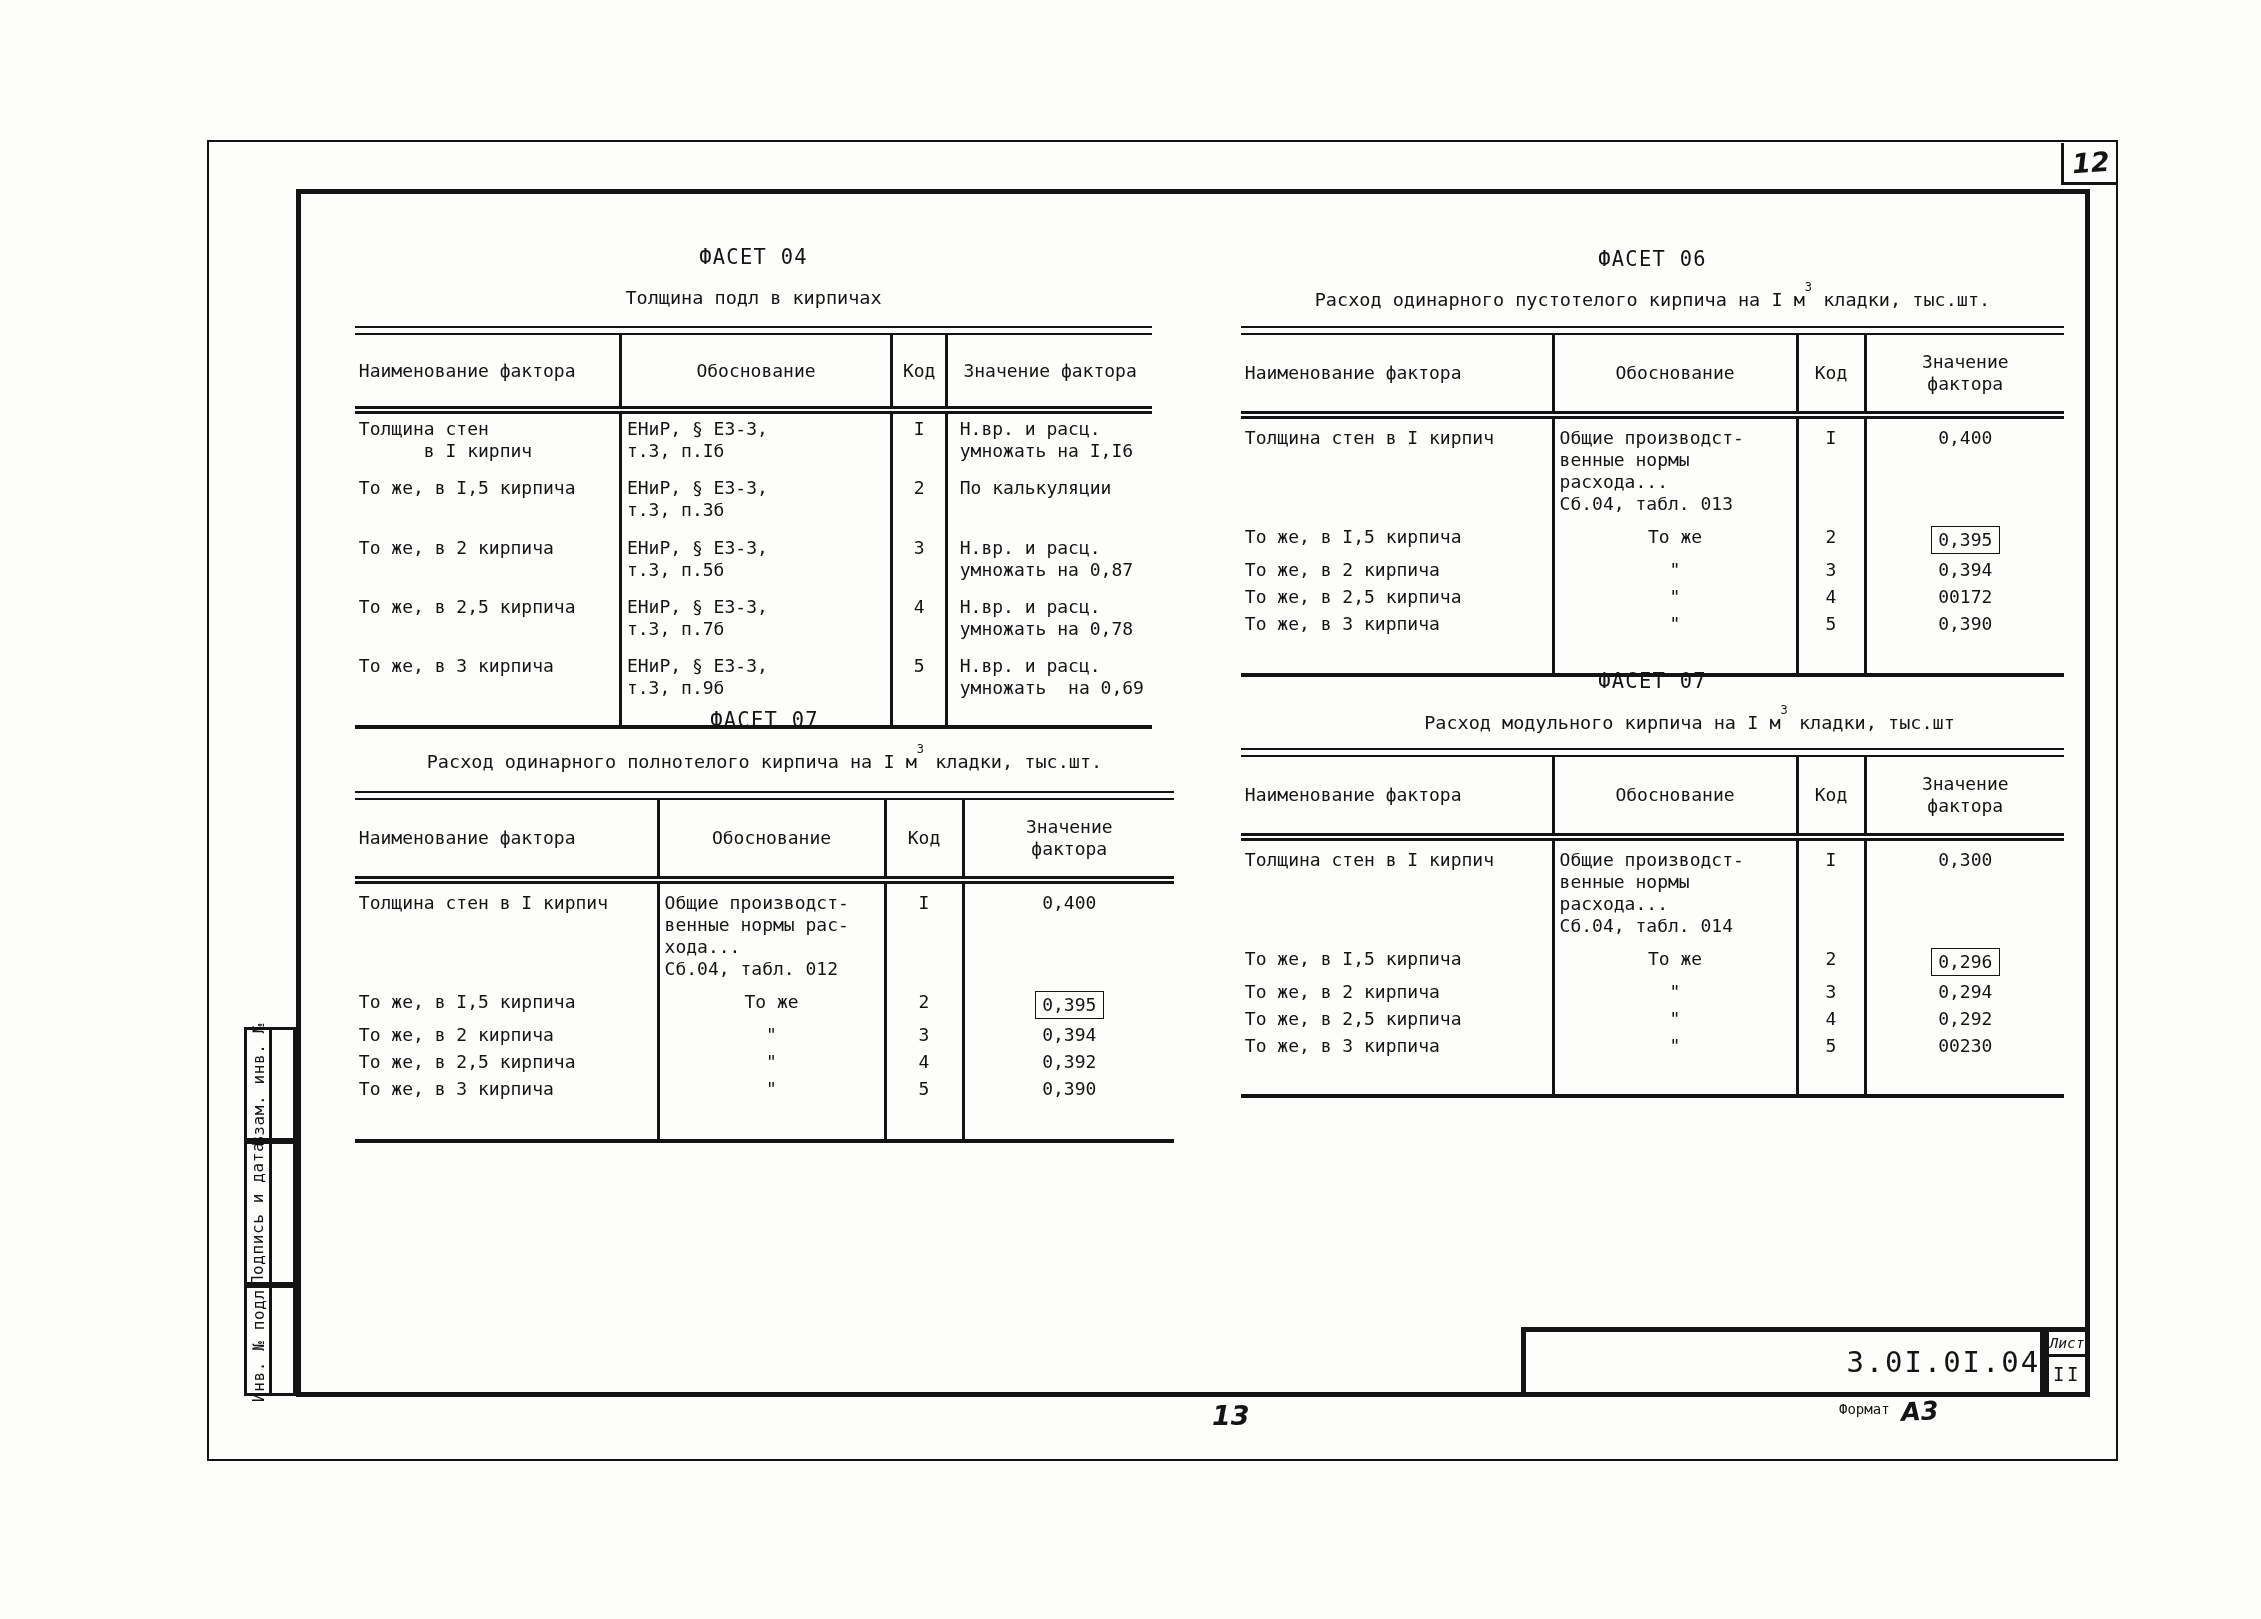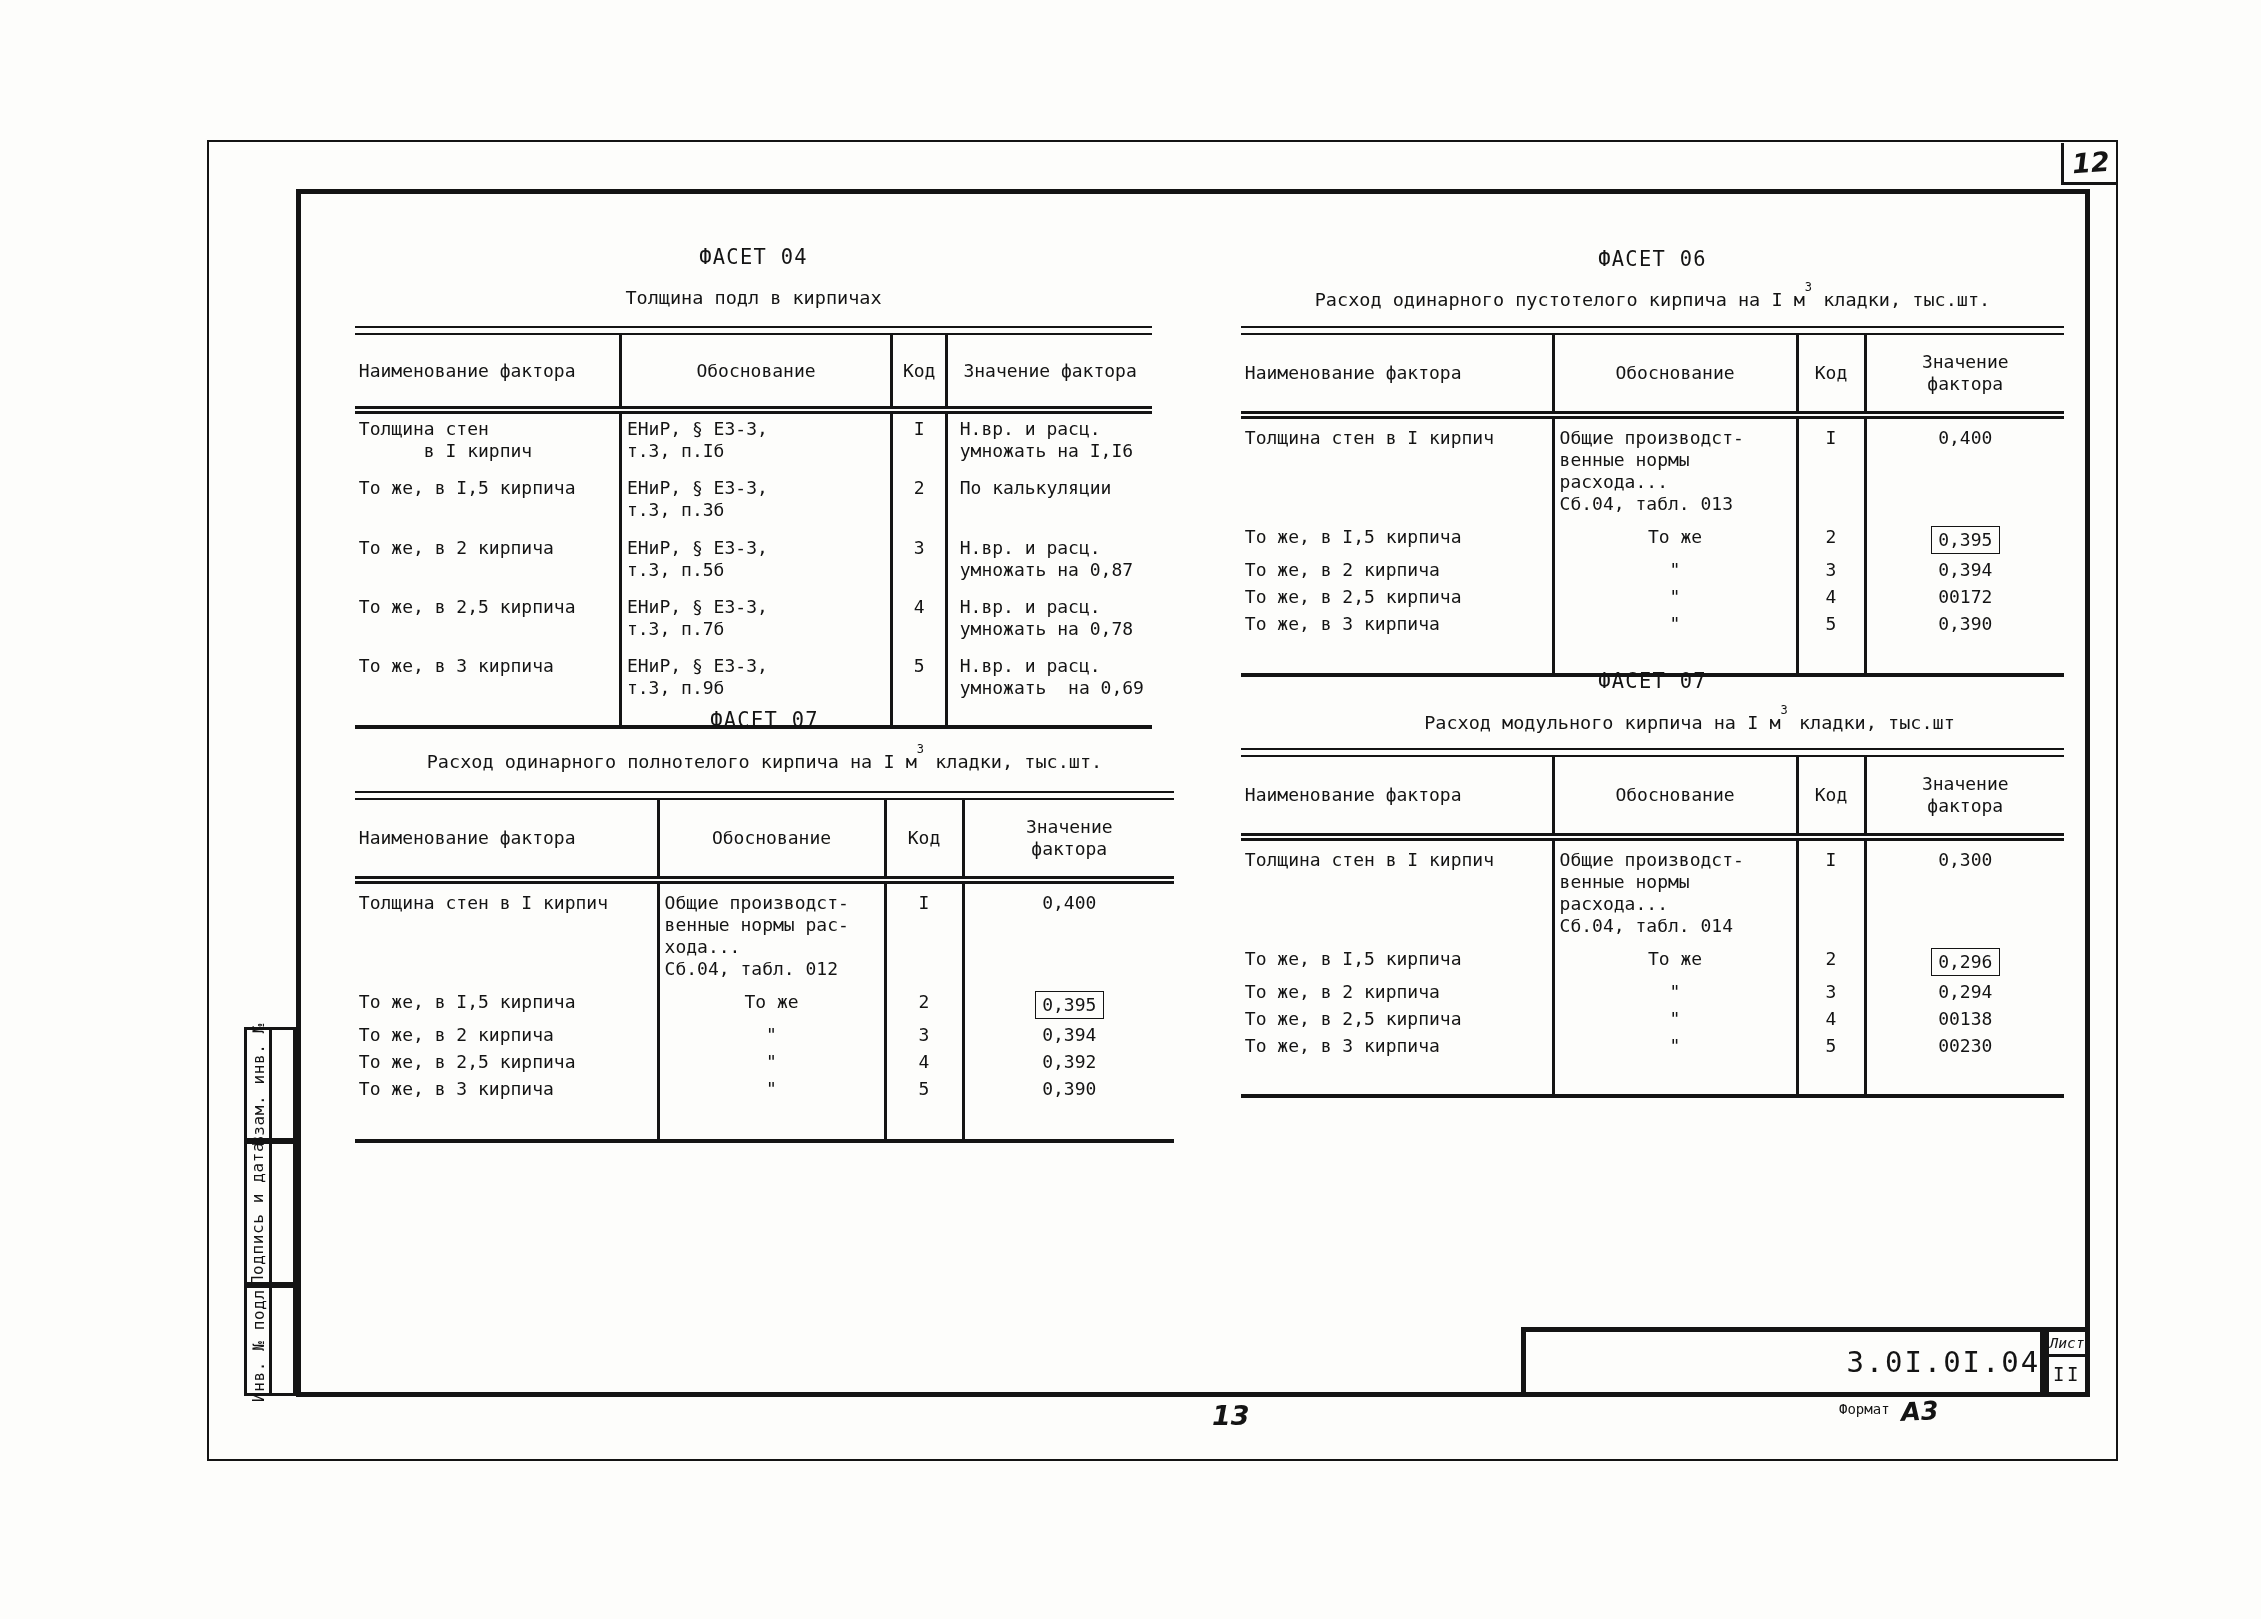--- a/index.html
+++ b/index.html
@@ -362,21 +362,21 @@
           <tr>
             <td class="c0">То же, в 2 кирпича</td>
             <td class="c1 center">"</td>
             <td class="c2">3</td>
             <td class="c3">0,294</td>
           </tr>
           <tr>
             <td class="c0">То же, в 2,5 кирпича</td>
             <td class="c1 center">"</td>
             <td class="c2">4</td>
-            <td class="c3">00138</td>
+            <td class="c3">0,292</td>
           </tr>
           <tr>
             <td class="c0">То же, в 3 кирпича</td>
             <td class="c1 center">"</td>
             <td class="c2">5</td>
             <td class="c3">00230</td>
           </tr>
         </tbody>
     </table>
   </div>

